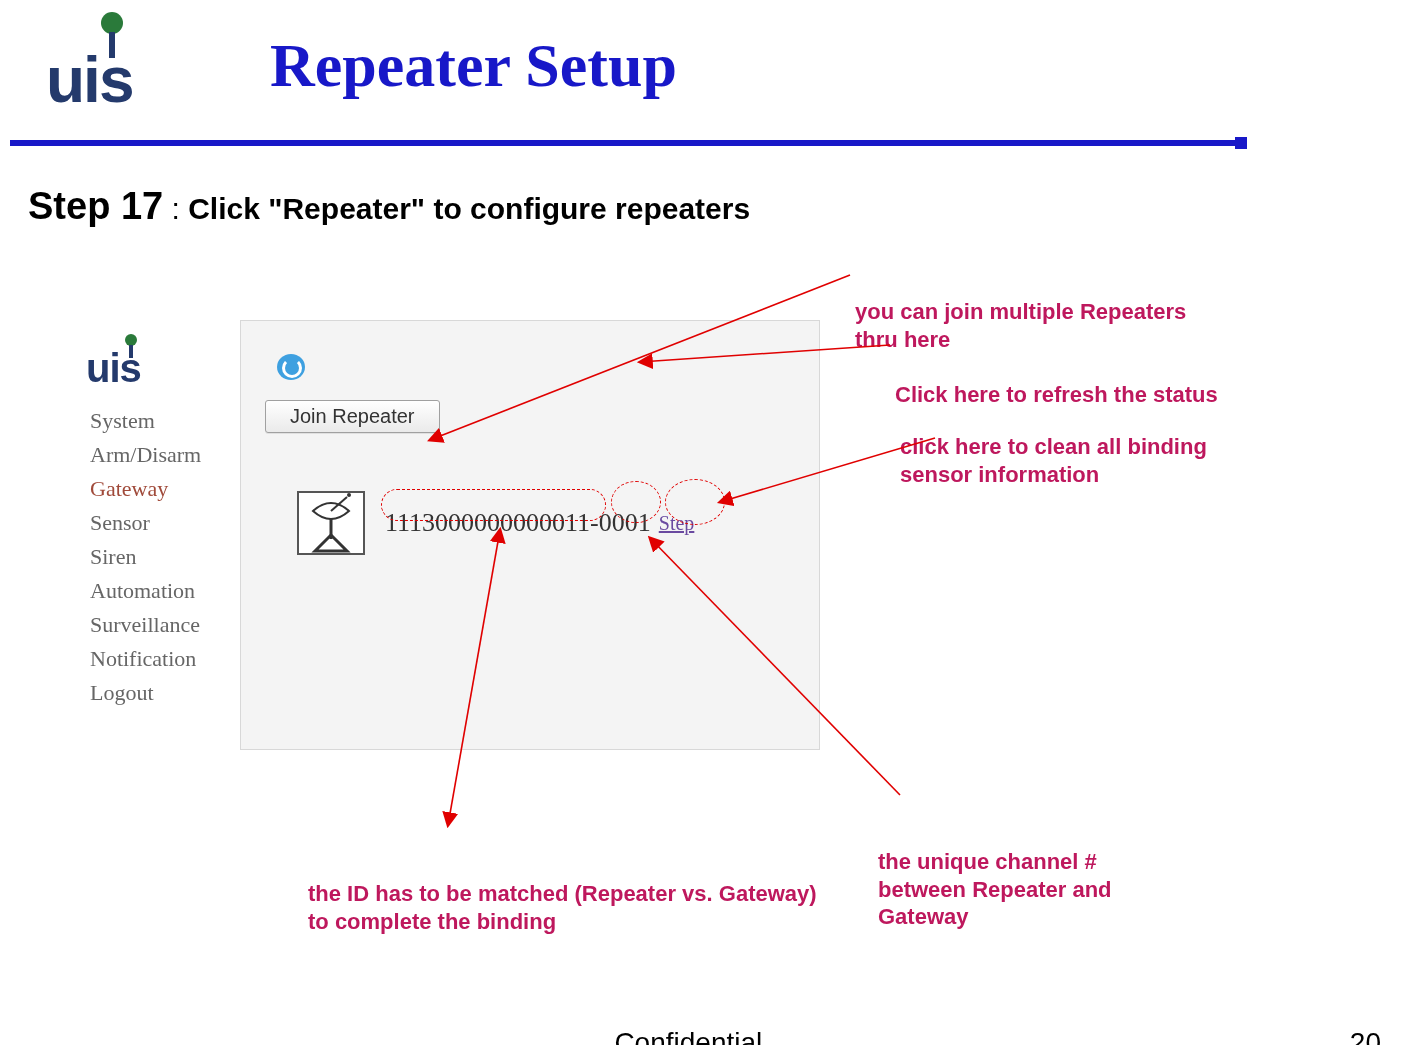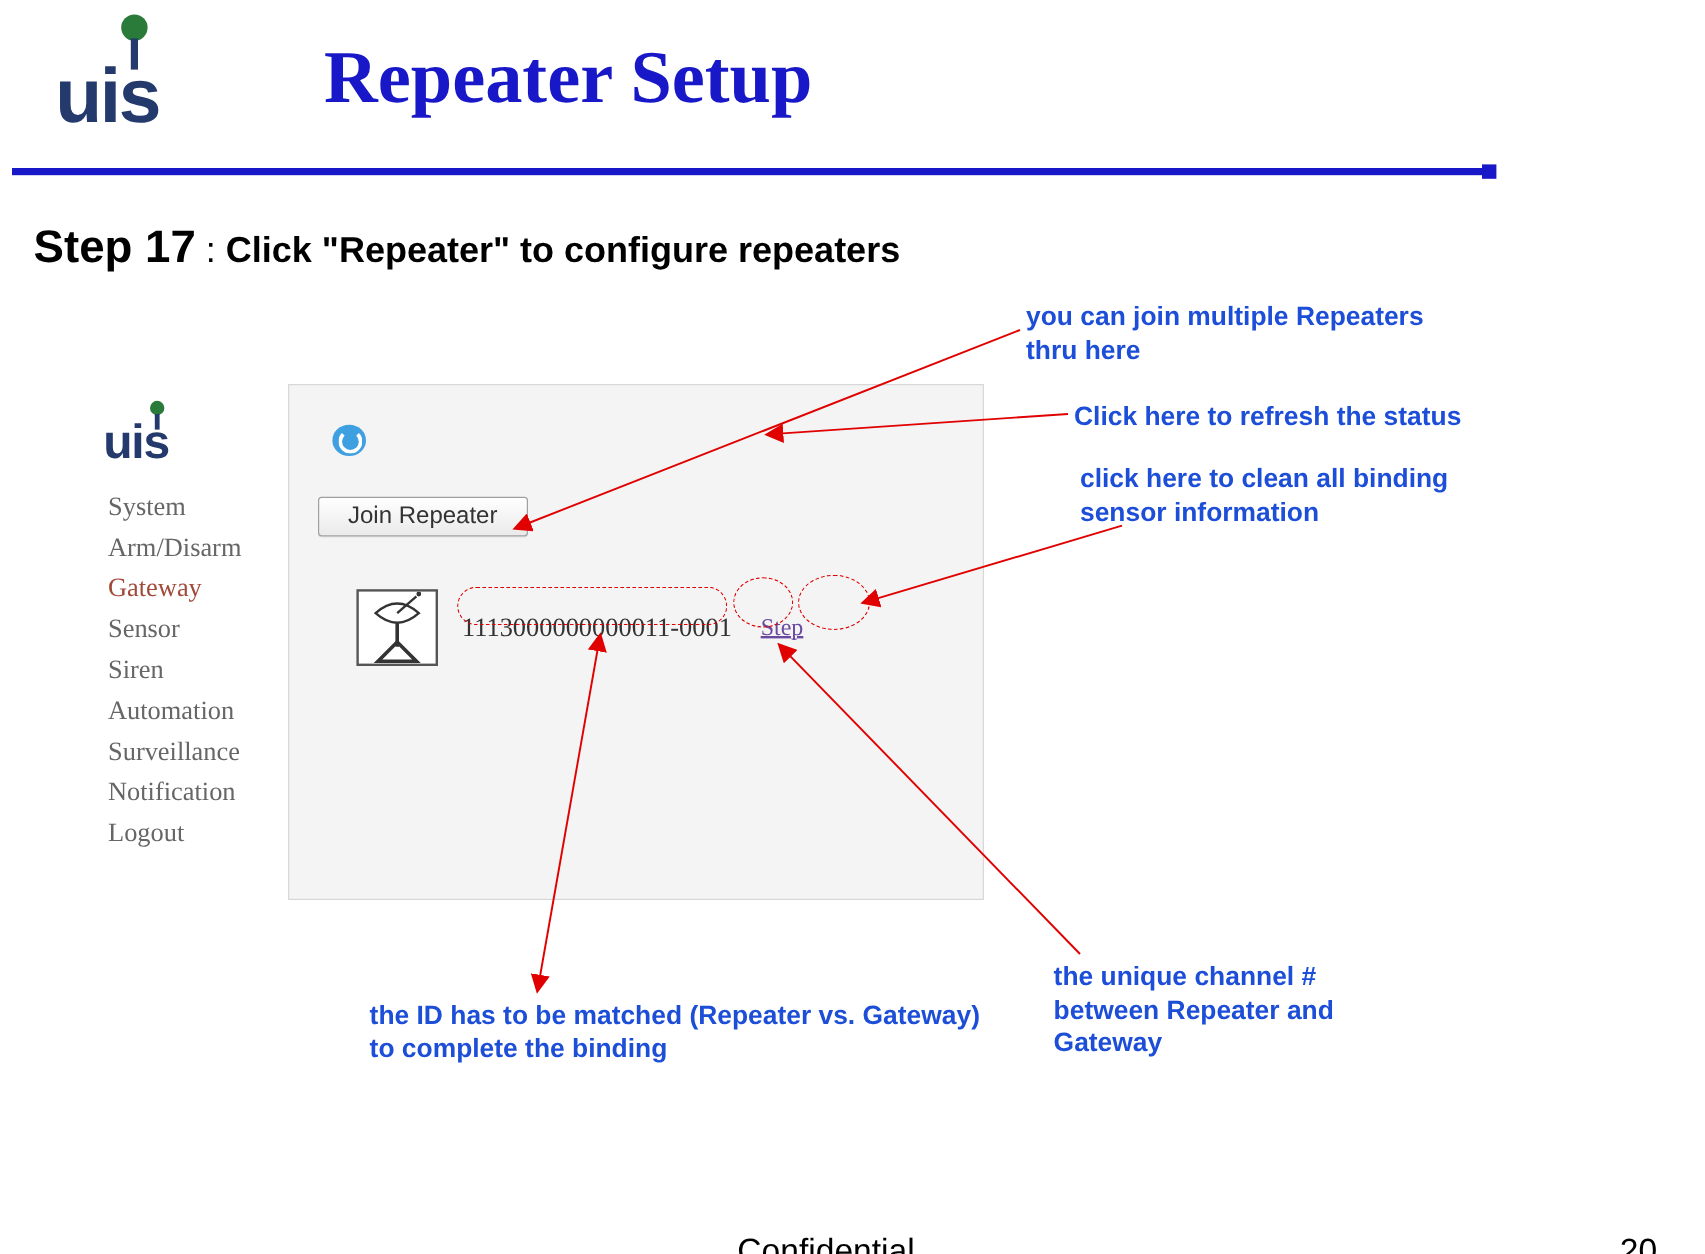--- a/index.html
+++ b/index.html
@@ -73,25 +73,26 @@
     font-weight: bold;
   }
   .step-colon {
     font-size: 30px;
     font-weight: normal;
   }
 
   
   .annot {
     position: absolute;
-    color: #1d4ed8;
+    color: #be185d;
     font-family: Arial, sans-serif;
     font-weight: bold;
     font-size: 22px;
     line-height: 1.25;
+    margin-top: 48px;
   }
   .annot-join { left: 855px; top: 250px; width: 350px; }
   .annot-refresh { left: 895px; top: 333px; width: 420px; }
   .annot-clean { left: 900px; top: 385px; width: 330px; }
   .annot-channel { left: 878px; top: 800px; width: 300px; }
   .annot-id { left: 308px; top: 832px; width: 530px; }
 
   
   .panel-container {
     position: absolute;
@@ -155,21 +156,21 @@
     left: 5px; top: 4px;
     width: 14px;
     height: 14px;
     border: 3px solid #fff;
     border-top-color: transparent;
     border-radius: 50%;
   }
 
   .join-btn {
     display: inline-block;
-    margin: 22px 0 0 24px;
+    margin: 8px 0 0 24px;
     padding: 4px 24px;
     background: linear-gradient(#ffffff, #eaeaea);
     border: 1px solid #a0a0a0;
     border-radius: 3px;
     font-family: Arial, sans-serif;
     font-size: 20px;
     color: #333;
     box-shadow: 0 1px 0 rgba(0,0,0,0.08);
   }
 
@@ -183,23 +184,23 @@
   .antenna-box {
     width: 68px;
     height: 64px;
     border: 2px solid #555;
     background: #fff;
     position: relative;
     margin-right: 20px;
   }
   .id-text {
     font-family: "Times New Roman", serif;
-    font-size: 22px;
+    font-size: 26px;
     color: #333;
-    margin-right: 24px;
+    margin-right: 8px;
   }
   .reset-link {
     font-family: "Times New Roman", serif;
     font-size: 20px;
     color: #6a4aa0;
     text-decoration: underline;
   }
 
   
   .dashed {

